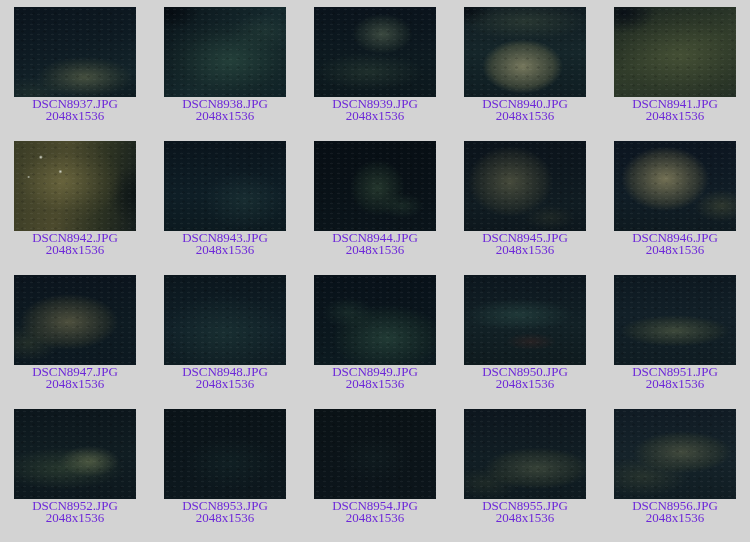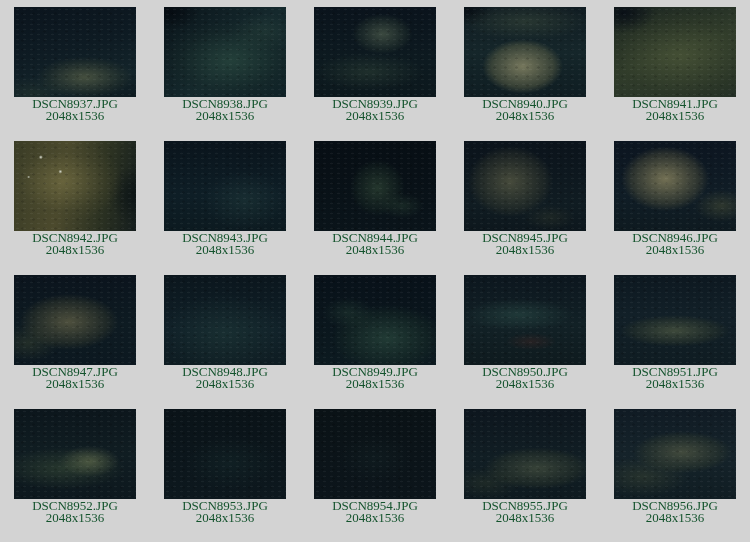--- a/index.html
+++ b/index.html
@@ -1,20 +1,20 @@
 <!DOCTYPE html>
 <html><head>
 <meta charset="utf-8">
 <style>
   html,body{margin:0;padding:0;}
   .page{
     width:750px;height:542px;overflow:hidden;
     background:#d3d3d3;
     font-family:"Liberation Serif","DejaVu Serif",serif;
-    color:#14532d;
+    color:#6d28d9;
   }
   .grid{
     display:grid;
     grid-template-columns:repeat(5,150px);
     grid-auto-rows:134px;
     padding-top:1px;
   }
   .cell{
     display:flex;flex-direction:column;align-items:center;justify-content:flex-end;
     box-sizing:border-box;padding-bottom:13px;

